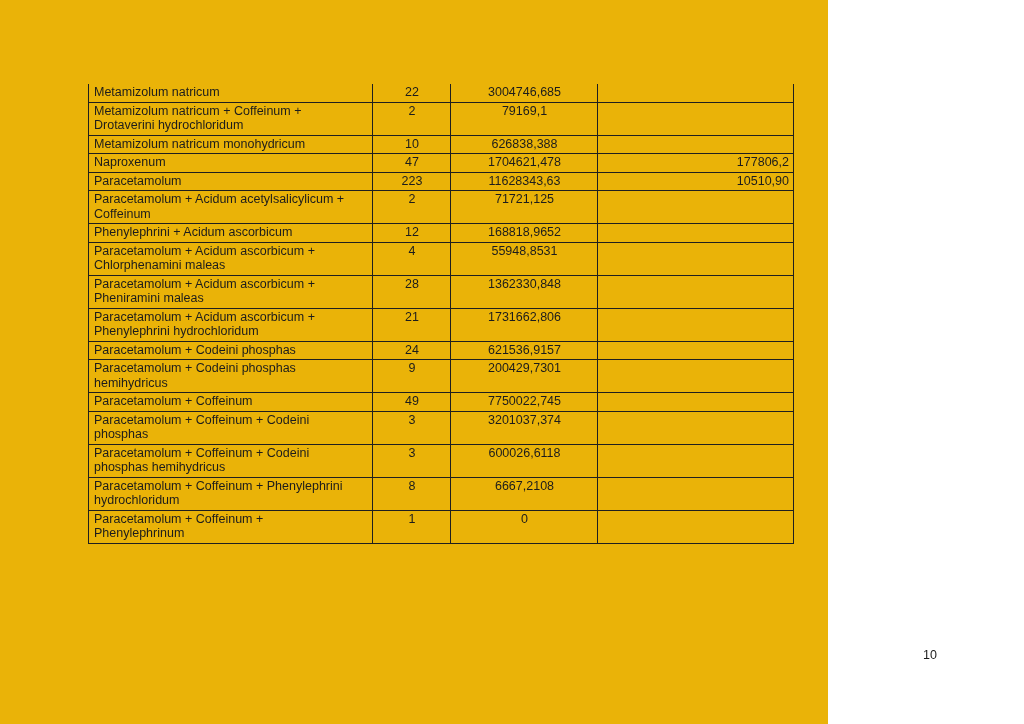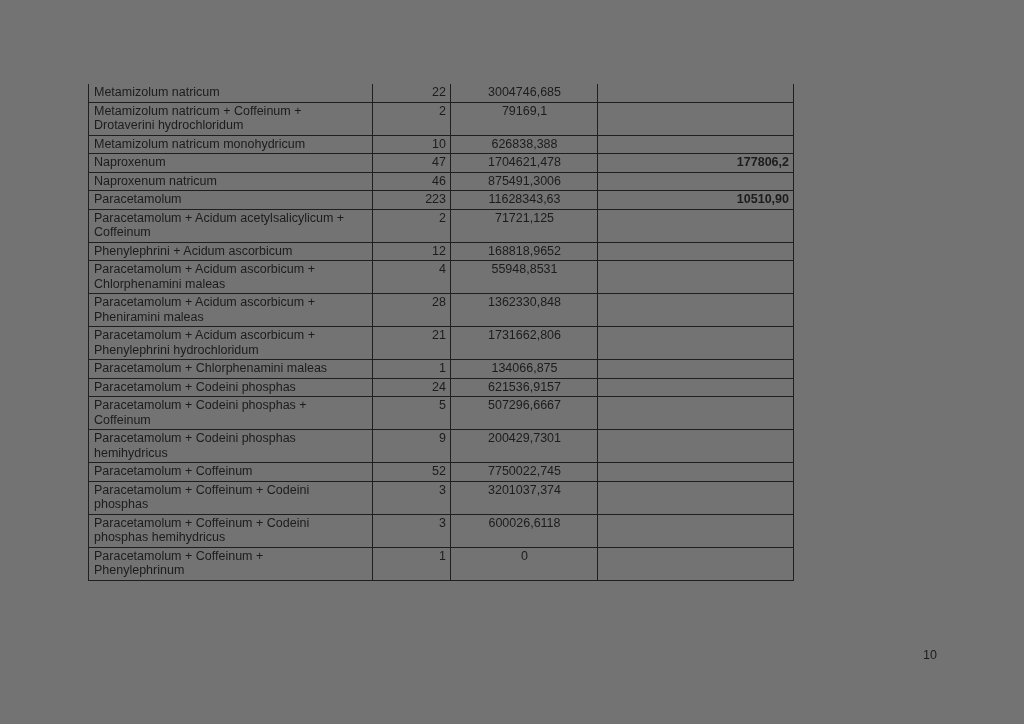--- a/index.html
+++ b/index.html
@@ -10,23 +10,23 @@
     height: 724px;
     background: #ffffff;
     font-family: "Liberation Sans", sans-serif;
     color: #1c1c1c;
     position: relative;
     overflow: hidden;
   }
   .page {
     position: absolute;
     left: 0; top: 0;
-    width: 1024px;
+    width: 828px;
     height: 724px;
-    background: #737373;
+    background: #eab308;
   }
   .table-wrap {
     position: absolute;
     left: 88px;
     top: 84px;
   }
   table.data-table {
     border-collapse: collapse;
     table-layout: fixed;
     width: 705px;
@@ -36,23 +36,23 @@
     vertical-align: top;
     font-size: 12.5px;
     line-height: 14.5px;
     padding: 1px 4px 2px 5px;
     white-space: pre-line;
     overflow: hidden;
   }
   
   table.data-table tr:first-child td { border-top: none; }
   td.col-substance { text-align: left; }
-  td.col-count { text-align: right; padding-right: 6px; }
+  td.col-count { text-align: center; padding-right: 6px; }
   td.col-amount { text-align: center; padding-right: 8px; }
-  td.col-secondary { text-align: right; padding-right: 6px; font-weight: bold; }
+  td.col-secondary { text-align: right; padding-right: 6px; }
   .page-number {
     position: absolute;
     left: 923px;
     top: 648px;
     font-size: 12.5px;
     line-height: 15px;
     color: #1c1c1c;
   }
 </style>
 </head>
@@ -88,26 +88,20 @@
             <td class="col-amount">626838,388</td>
             <td class="col-secondary"></td>
           </tr>
           <tr>
             <td class="col-substance">Naproxenum</td>
             <td class="col-count">47</td>
             <td class="col-amount">1704621,478</td>
             <td class="col-secondary">177806,2</td>
           </tr>
           <tr>
-            <td class="col-substance">Naproxenum natricum</td>
-            <td class="col-count">46</td>
-            <td class="col-amount">875491,3006</td>
-            <td class="col-secondary"></td>
-          </tr>
-          <tr>
             <td class="col-substance">Paracetamolum</td>
             <td class="col-count">223</td>
             <td class="col-amount">11628343,63</td>
             <td class="col-secondary">10510,90</td>
           </tr>
           <tr>
             <td class="col-substance">Paracetamolum + Acidum acetylsalicylicum +
 Coffeinum</td>
             <td class="col-count">2</td>
             <td class="col-amount">71721,125</td>
@@ -134,66 +128,60 @@
             <td class="col-secondary"></td>
           </tr>
           <tr>
             <td class="col-substance">Paracetamolum + Acidum ascorbicum +
 Phenylephrini hydrochloridum</td>
             <td class="col-count">21</td>
             <td class="col-amount">1731662,806</td>
             <td class="col-secondary"></td>
           </tr>
           <tr>
-            <td class="col-substance">Paracetamolum + Chlorphenamini maleas</td>
-            <td class="col-count">1</td>
-            <td class="col-amount">134066,875</td>
-            <td class="col-secondary"></td>
-          </tr>
-          <tr>
             <td class="col-substance">Paracetamolum + Codeini phosphas</td>
             <td class="col-count">24</td>
             <td class="col-amount">621536,9157</td>
-            <td class="col-secondary"></td>
-          </tr>
-          <tr>
-            <td class="col-substance">Paracetamolum + Codeini phosphas +
-Coffeinum</td>
-            <td class="col-count">5</td>
-            <td class="col-amount">507296,6667</td>
             <td class="col-secondary"></td>
           </tr>
           <tr>
             <td class="col-substance">Paracetamolum + Codeini phosphas
 hemihydricus</td>
             <td class="col-count">9</td>
             <td class="col-amount">200429,7301</td>
             <td class="col-secondary"></td>
           </tr>
           <tr>
             <td class="col-substance">Paracetamolum + Coffeinum</td>
-            <td class="col-count">52</td>
+            <td class="col-count">49</td>
             <td class="col-amount">7750022,745</td>
             <td class="col-secondary"></td>
           </tr>
           <tr>
             <td class="col-substance">Paracetamolum + Coffeinum + Codeini
 phosphas</td>
             <td class="col-count">3</td>
             <td class="col-amount">3201037,374</td>
             <td class="col-secondary"></td>
           </tr>
           <tr>
             <td class="col-substance">Paracetamolum + Coffeinum + Codeini
 phosphas hemihydricus</td>
             <td class="col-count">3</td>
             <td class="col-amount">600026,6118</td>
             <td class="col-secondary"></td>
           </tr>
           <tr>
+            <td class="col-substance">Paracetamolum + Coffeinum + Phenylephrini
+hydrochloridum</td>
+            <td class="col-count">8</td>
+            <td class="col-amount">6667,2108</td>
+            <td class="col-secondary"></td>
+          </tr>
+          <tr>
             <td class="col-substance">Paracetamolum + Coffeinum +
 Phenylephrinum</td>
             <td class="col-count">1</td>
             <td class="col-amount">0</td>
             <td class="col-secondary"></td>
           </tr>
         </tbody>
     </table>
   </div>
 

